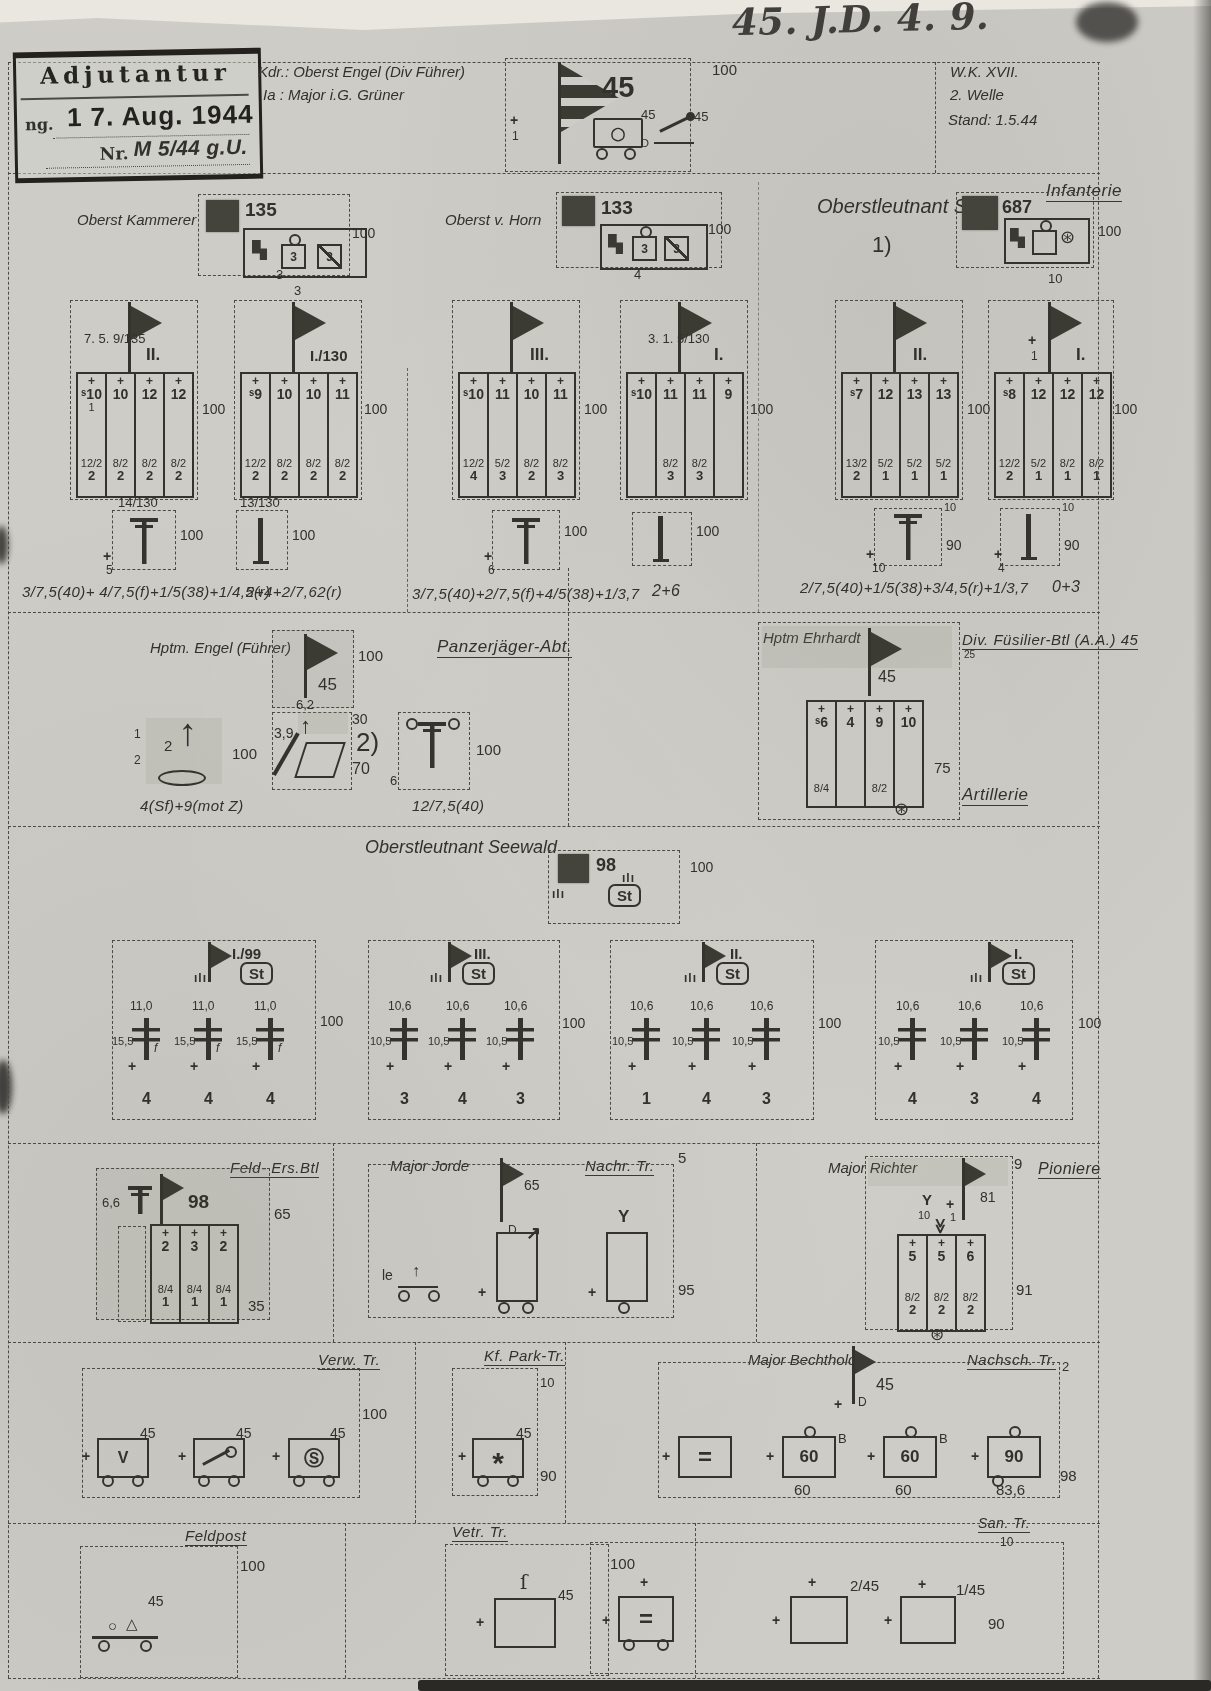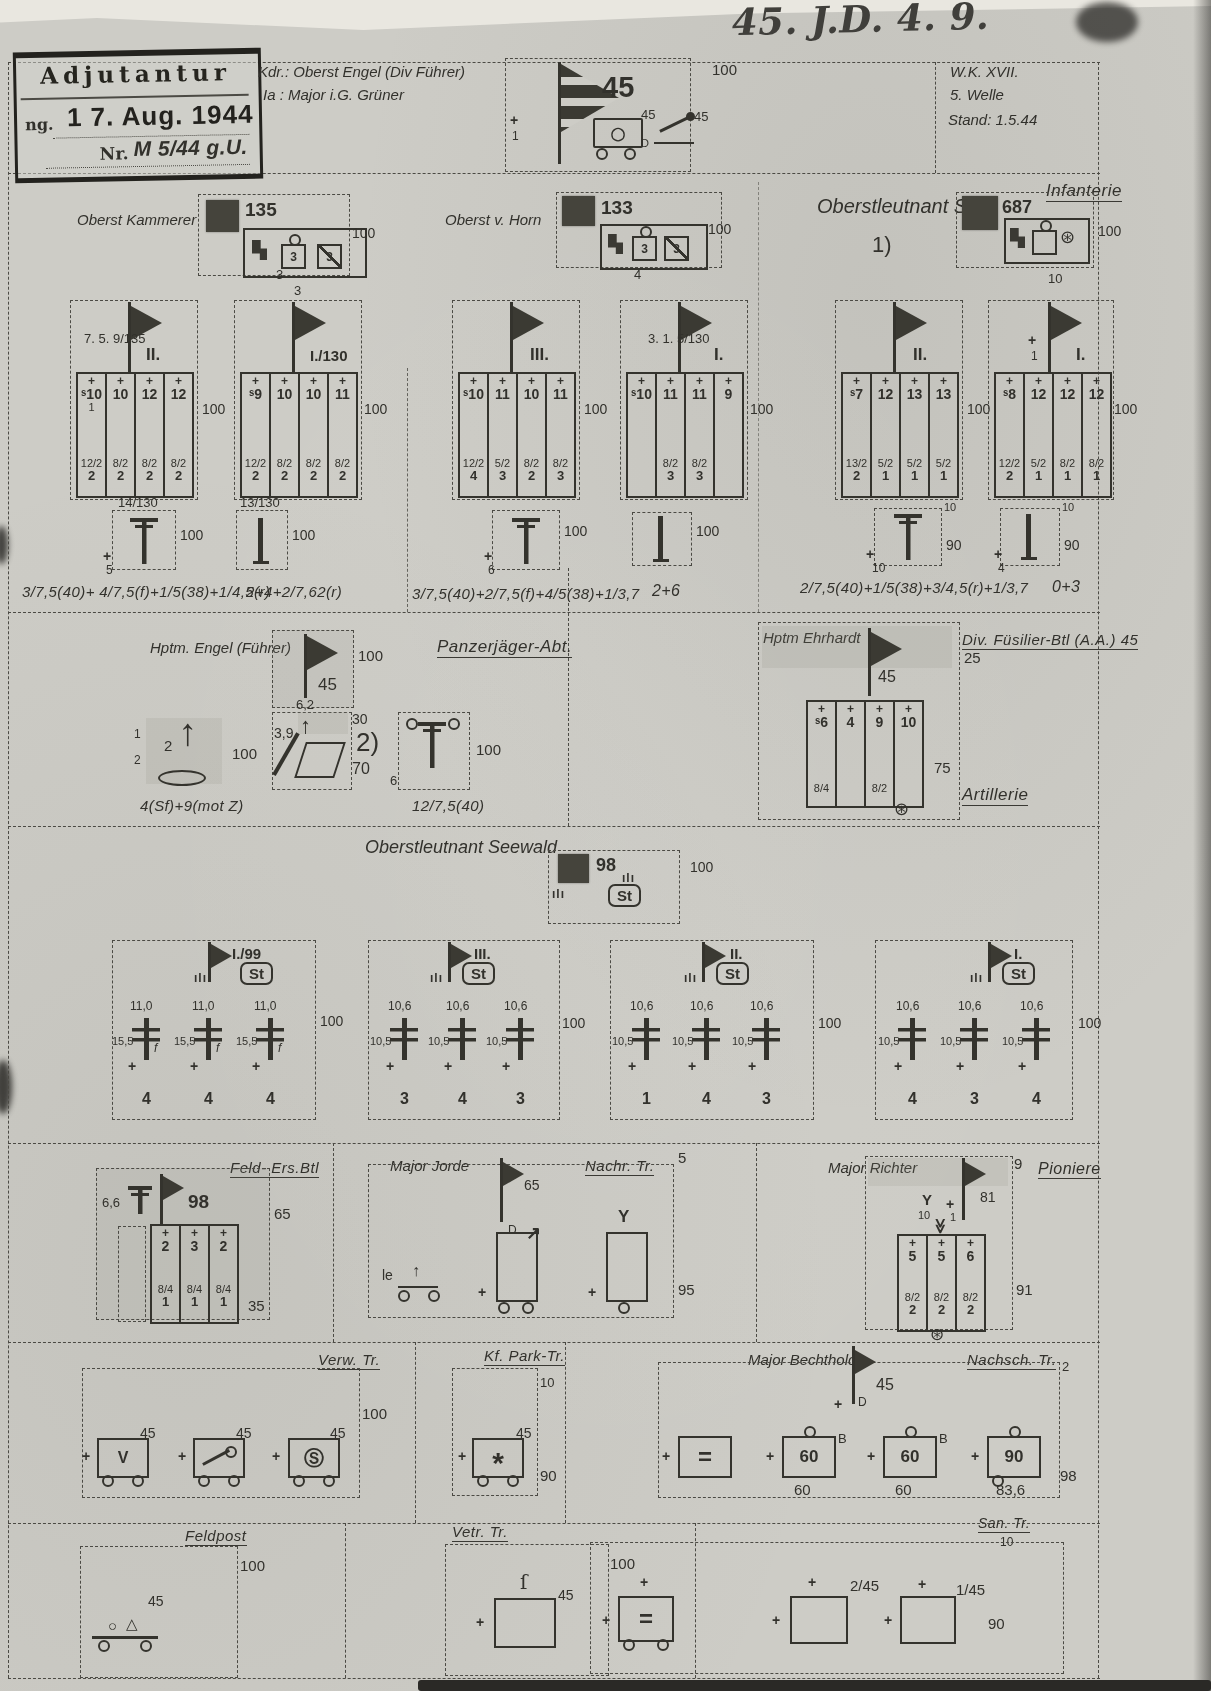--- a/index.html
+++ b/index.html
@@ -126,21 +126,21 @@
   <span class="wh" style="left:624px;top:148px"></span>
   <div class="t" style="left:641px;top:108px;font-size:13px">45</div>
   <div class="t" style="left:641px;top:138px;font-size:11px">D</div>
   <div class="t" style="left:658px;top:122px;width:36px;height:2.5px;background:#34332d;transform:rotate(-26deg)"></div>
   <span class="wh" style="left:686px;top:112px;width:5px;height:5px;background:#34332d"></span>
   <div class="t" style="left:654px;top:142px;width:40px;height:2px;background:#34332d"></div>
   <div class="t" style="left:694px;top:110px;font-size:13px">45</div>
   <div class="t" style="left:712px;top:62px;font-size:15px">100</div>
 
   <div class="t it" style="left:950px;top:64px;font-size:15px">W.K.  XVII.</div>
-  <div class="t it" style="left:950px;top:87px;font-size:15px">5. Welle</div>
+  <div class="t it" style="left:950px;top:87px;font-size:15px">2. Welle</div>
   <div class="t it" style="left:948px;top:112px;font-size:15px">Stand: 1.5.44</div>
 
   <div class="t hd" style="left:1046px;top:182px;font-size:17px">Infanterie</div>
 
   <div class="t it" style="left:77px;top:212px;font-size:15px">Oberst Kammerer</div>
   <div class="dash" style="left:198px;top:194px;width:150px;height:80px"></div>
   <div class="sq" style="left:206px;top:200px;width:33px;height:32px"></div>
   <div class="t b" style="left:245px;top:200px;font-size:19px">135</div>
   <div class="solid" style="left:243px;top:228px;width:120px;height:46px"></div>
   <div class="pistol" style="left:252px;top:240px"></div>
@@ -479,21 +479,21 @@
   <div class="t" style="left:390px;top:774px;font-size:13px">6</div>
   <div class="t" style="left:476px;top:742px;font-size:15px">100</div>
   <div class="t hand" style="left:412px;top:798px;font-size:15px">12/7,5(40)</div>
 
   <div class="t it" style="left:763px;top:630px;font-size:15px">Hptm Ehrhardt</div>
   <div class="dash" style="left:758px;top:622px;width:200px;height:196px"></div>
   <div class="shade" style="left:762px;top:626px;width:190px;height:42px"></div>
   <div class="pole" style="left:868px;top:628px;height:68px"></div>
   <div class="tri" style="left:871px;top:632px"></div>
   <div class="t" style="left:878px;top:668px;font-size:16px">45</div>
-  <div class="t" style="left:964px;top:650px;font-size:15px">25</div>
+  <div class="t" style="left:964px;top:650px;font-size:10px">25</div>
   <div class="t hd" style="left:962px;top:632px;font-size:15px">Div. Füsilier-Btl (A.A.) 45</div>
   <div class="cols" style="left:806px;top:700px;height:104px">
     <div class="c">
         <span class="pl"></span>
         <span class="tn">ˢ6</span>
         <span class="sp"></span>
         <span class="fr">8/4</span>
         <span class="bt"></span>
       </div>
     <div class="c">

